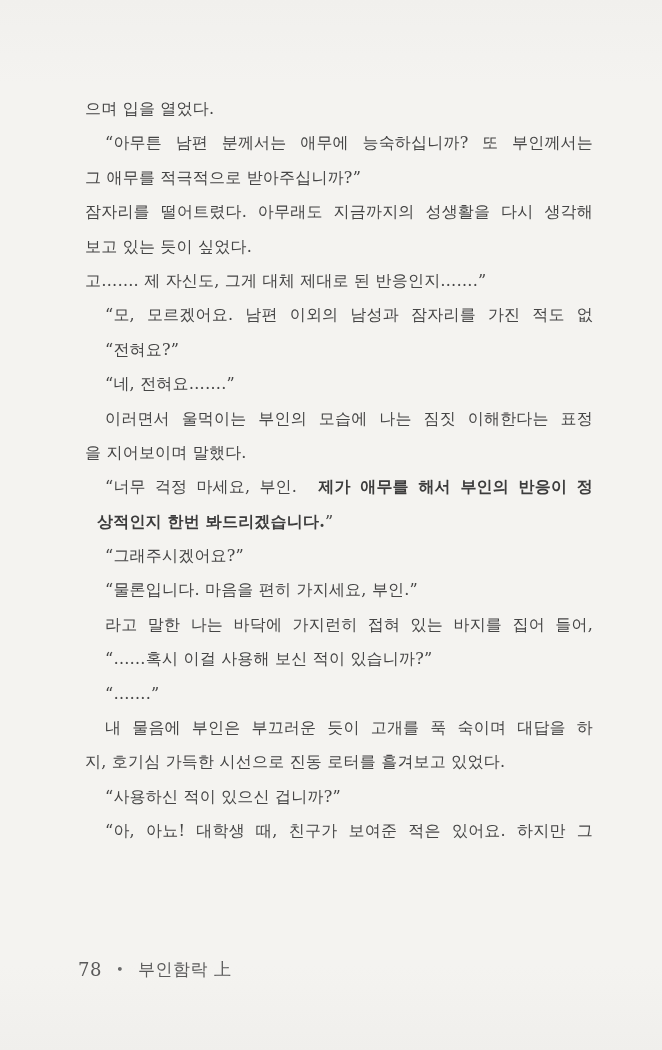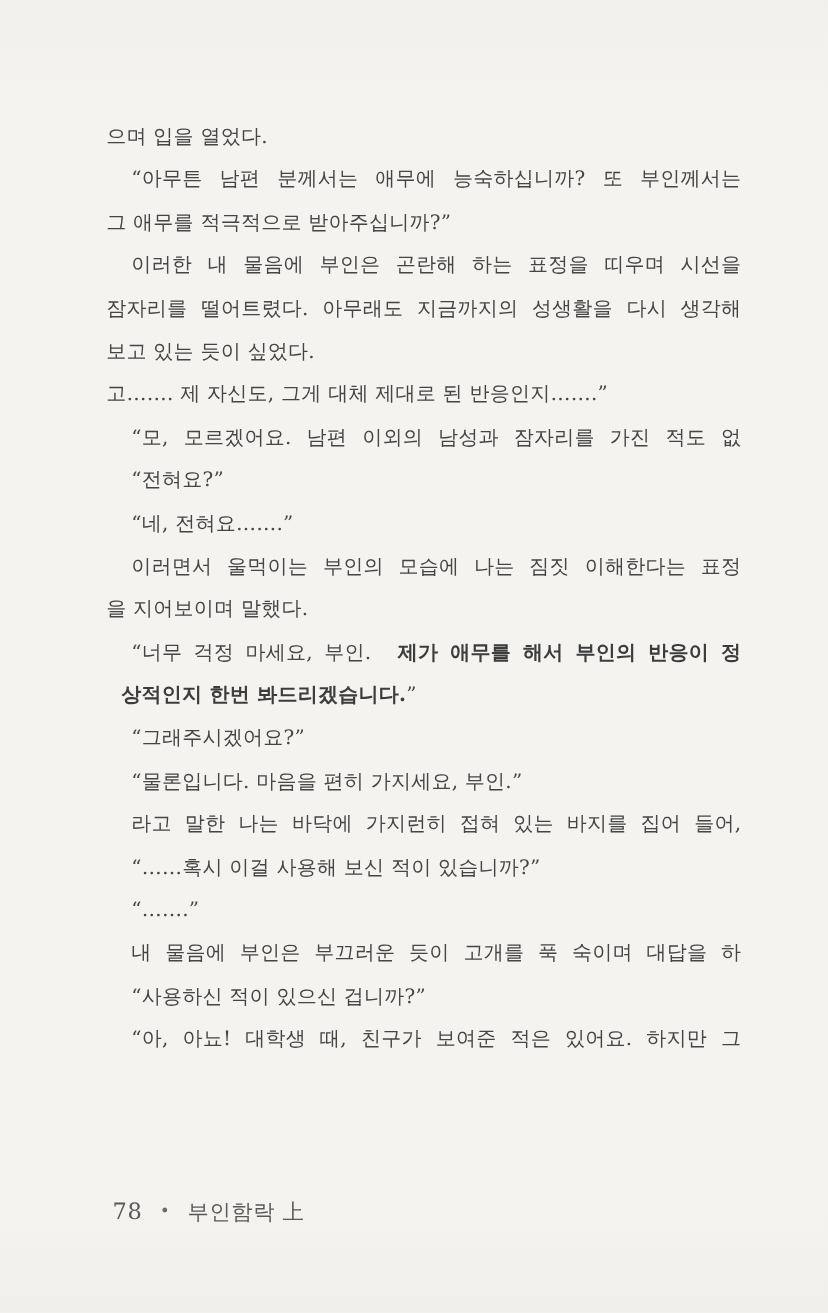--- a/index.html
+++ b/index.html
@@ -42,21 +42,21 @@
     text-align: justify;
     text-align-last: justify;
   }
   .bold {
     font-weight: bold;
     color: #3c3c3c;
     margin-left: 12px;
   }
   .page-footer {
     position: absolute;
-    left: 90px;
+    left: 78px;
     top: 958px;
     display: flex;
     align-items: center;
     color: #595959;
     font-size: 17px;
     letter-spacing: 0.5px;
   }
   .page-footer .page-number {
     font-size: 18px;
   }
@@ -68,37 +68,37 @@
 </style>
 </head>
 <body>
 
 <div class="scan-page">
 
   <div class="text-body">
       <div class="line"><span>으며 입을 열었다.</span></div>
       <div class="line indent full"><span>“아무튼 남편 분께서는 애무에 능숙하십니까? 또 부인께서는</span></div>
       <div class="line"><span>그 애무를 적극적으로 받아주십니까?”</span></div>
-      <div class="line indent full"><span>이러한 내 물음에 부인은 곤란해 하는 표정을 띠우며 시선을</span></div>
       <div class="line full"><span>잠자리를 떨어트렸다. 아무래도 지금까지의 성생활을 다시 생각해</span></div>
       <div class="line"><span>보고 있는 듯이 싶었다.</span></div>
       <div class="line"><span>고……. 제 자신도, 그게 대체 제대로 된 반응인지…….”</span></div>
       <div class="line indent full"><span>“모, 모르겠어요. 남편 이외의 남성과 잠자리를 가진 적도 없</span></div>
       <div class="line indent"><span>“전혀요?”</span></div>
       <div class="line indent"><span>“네, 전혀요…….”</span></div>
       <div class="line indent full"><span>이러면서 울먹이는 부인의 모습에 나는 짐짓 이해한다는 표정</span></div>
       <div class="line"><span>을 지어보이며 말했다.</span></div>
       <div class="line indent full"><span>“너무 걱정 마세요, 부인. </span><span class="bold">제가 애무를 해서 부인의 반응이 정</span></div>
       <div class="line"><span class="bold">상적인지 한번 봐드리겠습니다.</span><span>”</span></div>
       <div class="line indent"><span>“그래주시겠어요?”</span></div>
       <div class="line indent"><span>“물론입니다. 마음을 편히 가지세요, 부인.”</span></div>
       <div class="line indent full"><span>라고 말한 나는 바닥에 가지런히 접혀 있는 바지를 집어 들어,</span></div>
       <div class="line indent"><span>“……혹시 이걸 사용해 보신 적이 있습니까?”</span></div>
       <div class="line indent"><span>“…….”</span></div>
       <div class="line indent full"><span>내 물음에 부인은 부끄러운 듯이 고개를 푹 숙이며 대답을 하</span></div>
+      <div class="line"><span>지, 호기심 가득한 시선으로 진동 로터를 흘겨보고 있었다.</span></div>
       <div class="line indent"><span>“사용하신 적이 있으신 겁니까?”</span></div>
       <div class="line indent full"><span>“아, 아뇨! 대학생 때, 친구가 보여준 적은 있어요. 하지만 그</span></div>
     </div>
 
   <div class="page-footer">
     <span class="page-number">78</span>
     <span class="dot-separator">•</span>
     <span class="book-title">부인함락 上</span>
   </div>
 

